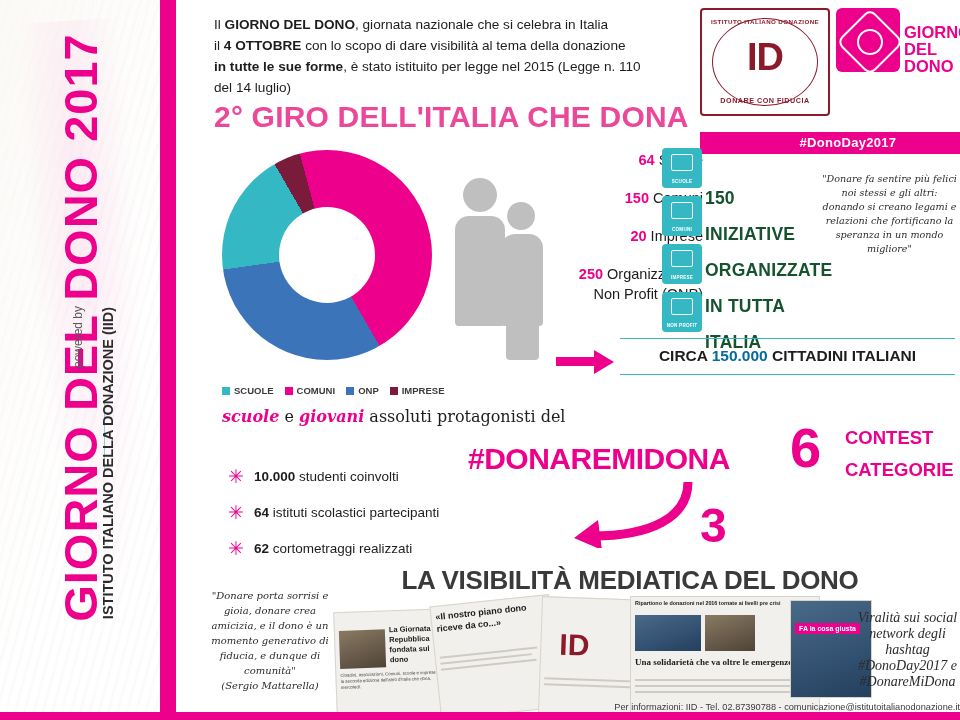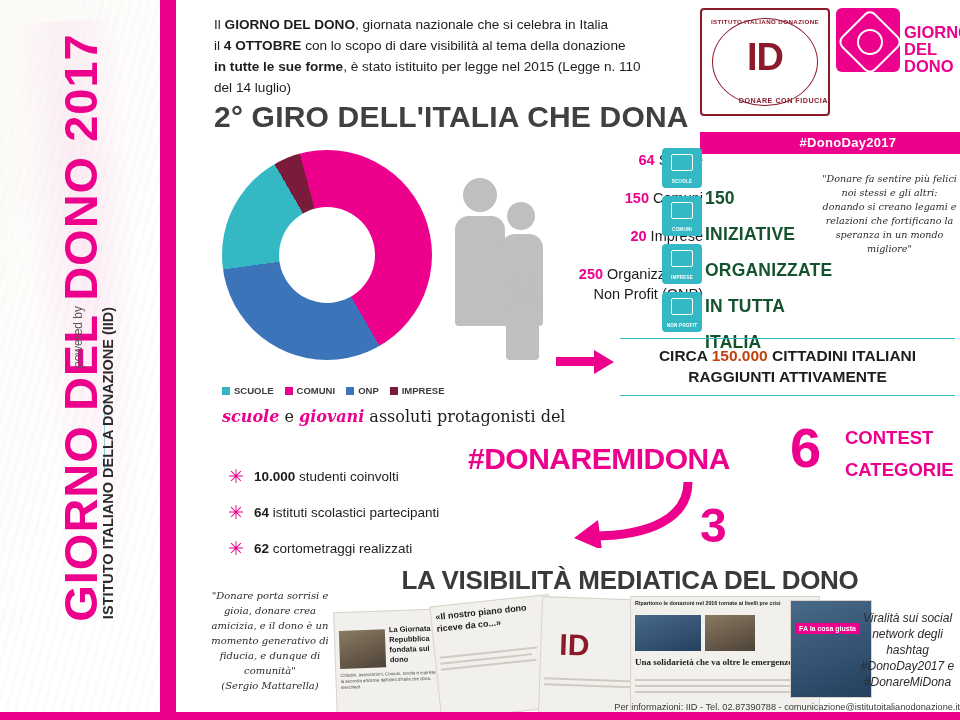--- a/index.html
+++ b/index.html
@@ -89,21 +89,21 @@
     position:absolute;left:50%;top:8px;transform:translateX(-50%);
     width:104px;height:86px;border:1.5px solid #8b1b2b;border-radius:50%;
   }
   .logo-iid .top-t{
     position:absolute;left:0;right:0;top:8px;font-size:6.2px;letter-spacing:.4px;font-weight:bold;
   }
   .logo-iid .big{
     position:absolute;left:0;right:0;top:26px;font-size:38px;font-weight:bold;letter-spacing:-1px;
   }
   .logo-iid .bot-t{
-    position:absolute;left:0;right:0;bottom:9px;font-size:7.2px;letter-spacing:.5px;font-weight:bold;text-align:right;
+    position:absolute;left:0;right:0;bottom:9px;font-size:7.2px;letter-spacing:.5px;font-weight:bold;
   }
   .logo-gdd{position:absolute;left:136px;top:0;width:114px;height:104px;}
   .logo-gdd .mark{
     position:absolute;left:0;top:0;width:64px;height:64px;background:#ec008c;border-radius:6px;
   }
   .logo-gdd .mark .d1{
     position:absolute;left:10px;top:10px;width:44px;height:44px;border:2.5px solid #fff;border-radius:8px;transform:rotate(45deg);
   }
   .logo-gdd .mark .d2{
     position:absolute;left:21px;top:21px;width:22px;height:22px;border:2.5px solid #fff;border-radius:50%;
@@ -112,21 +112,21 @@
     position:absolute;left:68px;top:16px;color:#ec008c;font-size:16.5px;font-weight:bold;line-height:17px;
   }
   .hashbar{
     position:absolute;left:700px;top:132px;width:296px;height:22px;background:#ec008c;
     color:#fff;font-size:13px;font-weight:bold;text-align:center;line-height:22px;letter-spacing:.3px;
   }
 
   
   .headline{
     position:absolute;left:214px;top:100px;
-    color:#404040;font-size:30px;font-weight:bold;letter-spacing:.2px;
+    color:#ec4899;font-size:30px;font-weight:bold;letter-spacing:.2px;
   }
 
   
   .donut-wrap{position:absolute;left:222px;top:150px;width:230px;height:230px;}
   .donut{
     width:210px;height:210px;border-radius:50%;
     background:conic-gradient(
       #ec008c 0deg 150deg,
       #3b74b9 150deg 262deg,
       #33b8c4 262deg 330deg,
@@ -179,21 +179,21 @@
 
   
   .arrow1{position:absolute;left:556px;top:346px;width:60px;height:30px;}
   .arrow1 .shaft{position:absolute;left:0;top:11px;width:40px;height:9px;background:#ec008c;}
   .arrow1 .head{position:absolute;left:38px;top:4px;width:0;height:0;border-left:20px solid #ec008c;border-top:12px solid transparent;border-bottom:12px solid transparent;}
   .circa{
     position:absolute;left:620px;top:338px;width:335px;text-align:center;
     border-top:1.5px solid #33b8c4;border-bottom:1.5px solid #33b8c4;padding:6px 0 8px;
     font-size:15.5px;font-weight:bold;color:#1d1d1d;line-height:21px;
   }
-  .circa .num{color:#c2410c;}
+  .circa .num{color:#0369a1;}
 
   
   .scuole-line{
     position:absolute;left:222px;top:405px;width:420px;
     font-family:"DejaVu Serif", serif;
     font-size:16px;color:#1d1d1d;line-height:23px;
   }
   .scuole-line .pink-i{color:#ec008c;font-style:italic;font-weight:bold;}
   .bullets{position:absolute;left:228px;top:458px;width:300px;}
   .bullets .b{display:flex;align-items:center;gap:10px;height:36px;font-size:13.5px;color:#1d1d1d;}
@@ -234,22 +234,22 @@
   .clip .ln{background:#cfcbc3;height:2px;margin:2px 0;}
   .clip.tilt1{transform:rotate(-2deg);}
   .clip.tilt2{transform:rotate(-6deg);}
   .clip.tilt3{transform:rotate(2deg);}
   .photo{position:absolute;background:linear-gradient(160deg,#4a6a8a,#23405e);}
   .photo.warm{background:linear-gradient(160deg,#8a7a62,#4e4338);}
 
   
   .viral{
     position:absolute;left:855px;top:610px;width:105px;text-align:center;
-    font-family:Liberation Sans, sans-serif;font-style:italic;
-    font-size:12px;line-height:16px;color:#2b2b2b;
+    font-family:Liberation Serif, serif;font-style:italic;
+    font-size:14px;line-height:16px;color:#2b2b2b;
   }
 
   
   .footer{
     position:absolute;left:470px;top:702px;width:490px;text-align:right;
     font-size:9.2px;color:#3a3a3a;
   }
   .footer-band{position:absolute;left:0;top:712px;width:960px;height:8px;background:#ec008c;}
 </style>
 </head>
@@ -377,21 +377,20 @@
   </div>
 
   <div class="arrow1">
     <div class="shaft"></div>
     <div class="head"></div>
   </div>
   <div class="circa">
     <div>
       <span>CIRCA </span><span class="num">150.000</span><span> CITTADINI ITALIANI</span>
     </div>
-    <div>RAGGIUNTI ATTIVAMENTE</div>
   </div>
 
   <div class="scuole-line">
     <span class="pink-i">scuole</span><span> e </span><span class="pink-i">giovani</span><span> assoluti protagonisti del</span><br>
   </div>
 
   <div class="bullets">
     <div class="b">
       <span class="star">✳</span>
       <span><b>10.000</b><span> studenti coinvolti</span></span>

